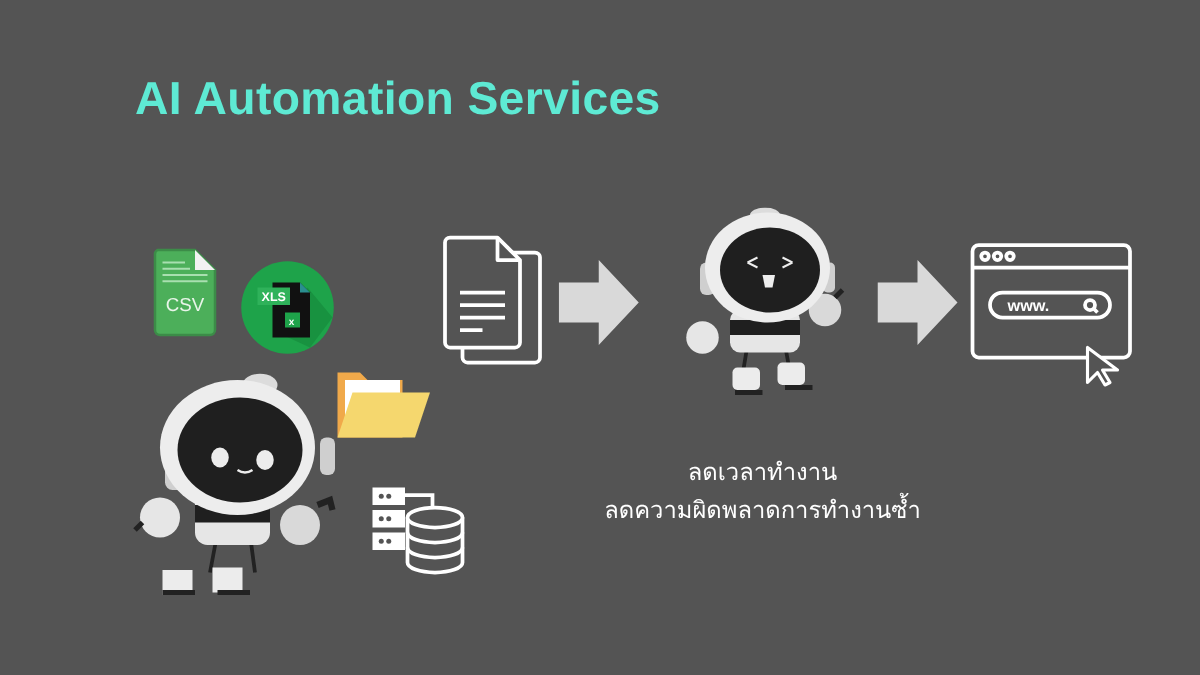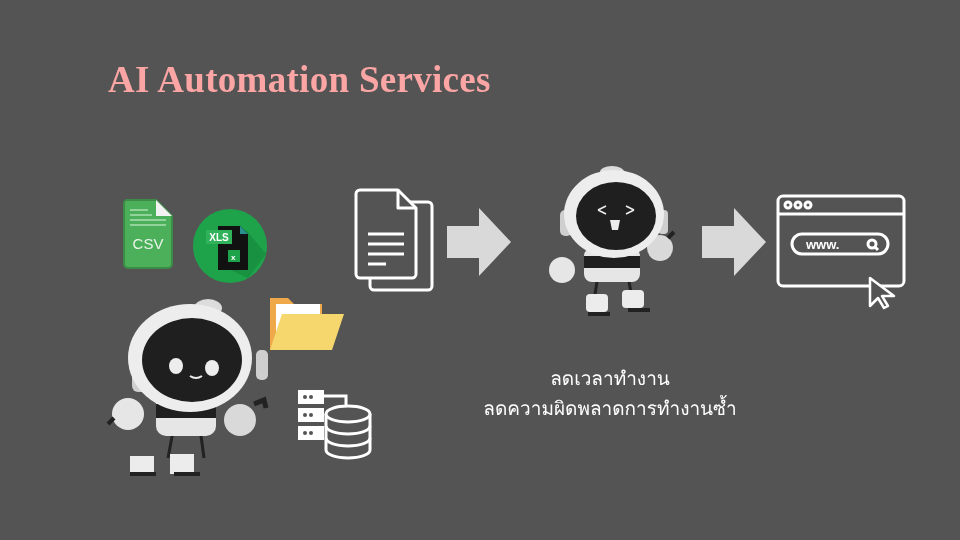--- a/index.html
+++ b/index.html
@@ -1,19 +1,19 @@
 <!DOCTYPE html>
 <html><head>
 <meta charset="utf-8">
 <style>
   * { margin:0; padding:0; box-sizing:border-box; }
   html, body { width:960px; height:540px; overflow:hidden; }
   body { background:#545454; font-family:"DejaVu Sans", sans-serif; position:relative; }
   .abs { position:absolute; }
-  #title { left:108px; top:58px; color:#fca5a5; font-family:Liberation Serif, serif; font-weight:bold; font-size:37px; letter-spacing:0.3px; white-space:nowrap; }
+  #title { left:108px; top:58px; color:#5eead4; font-family:Liberation Sans, sans-serif; font-weight:bold; font-size:37px; letter-spacing:0.3px; white-space:nowrap; }
   .caption { color:#fff; font-size:19px; text-align:center; white-space:nowrap; line-height:28px; }
   #cap1 { left:0; width:1220px; top:364px; }
   #cap2 { left:0; width:1220px; top:394px; }
 </style>
 </head>
 <body>
 
 <div id="title" class="abs">AI Automation Services</div>
 
 <svg class="abs" style="left:122px;top:198px" width="52" height="72" viewBox="0 0 52 72">

